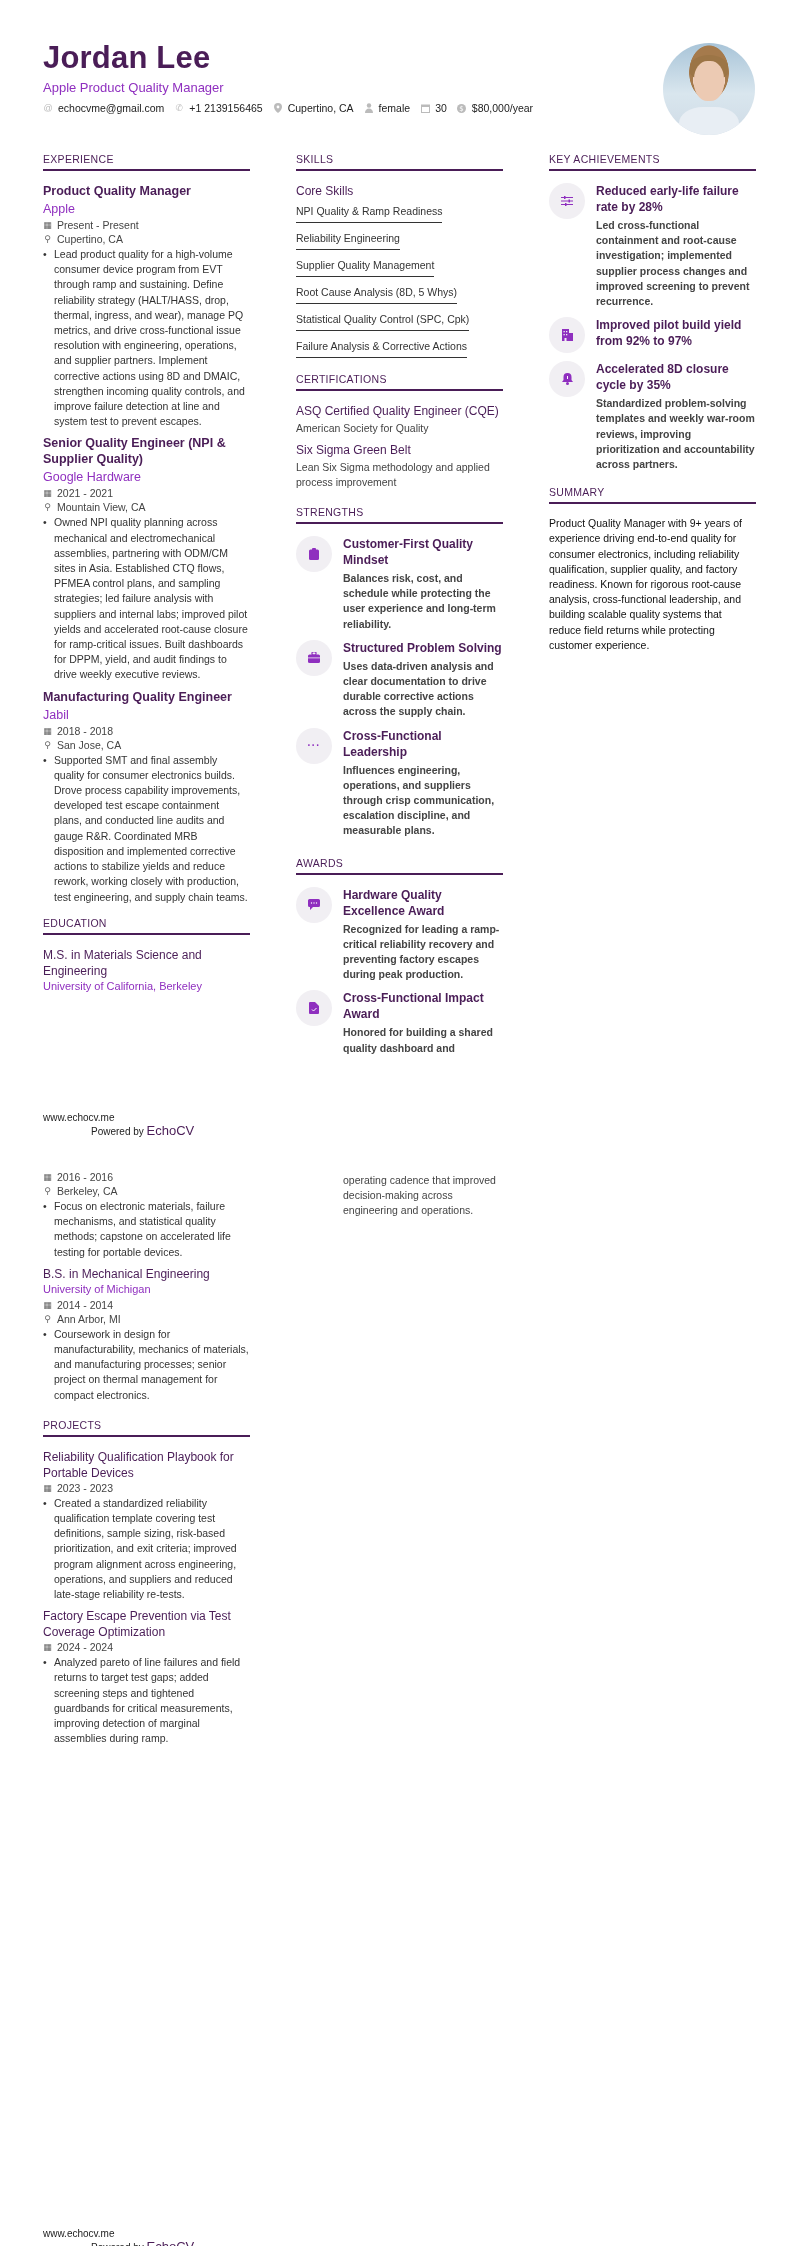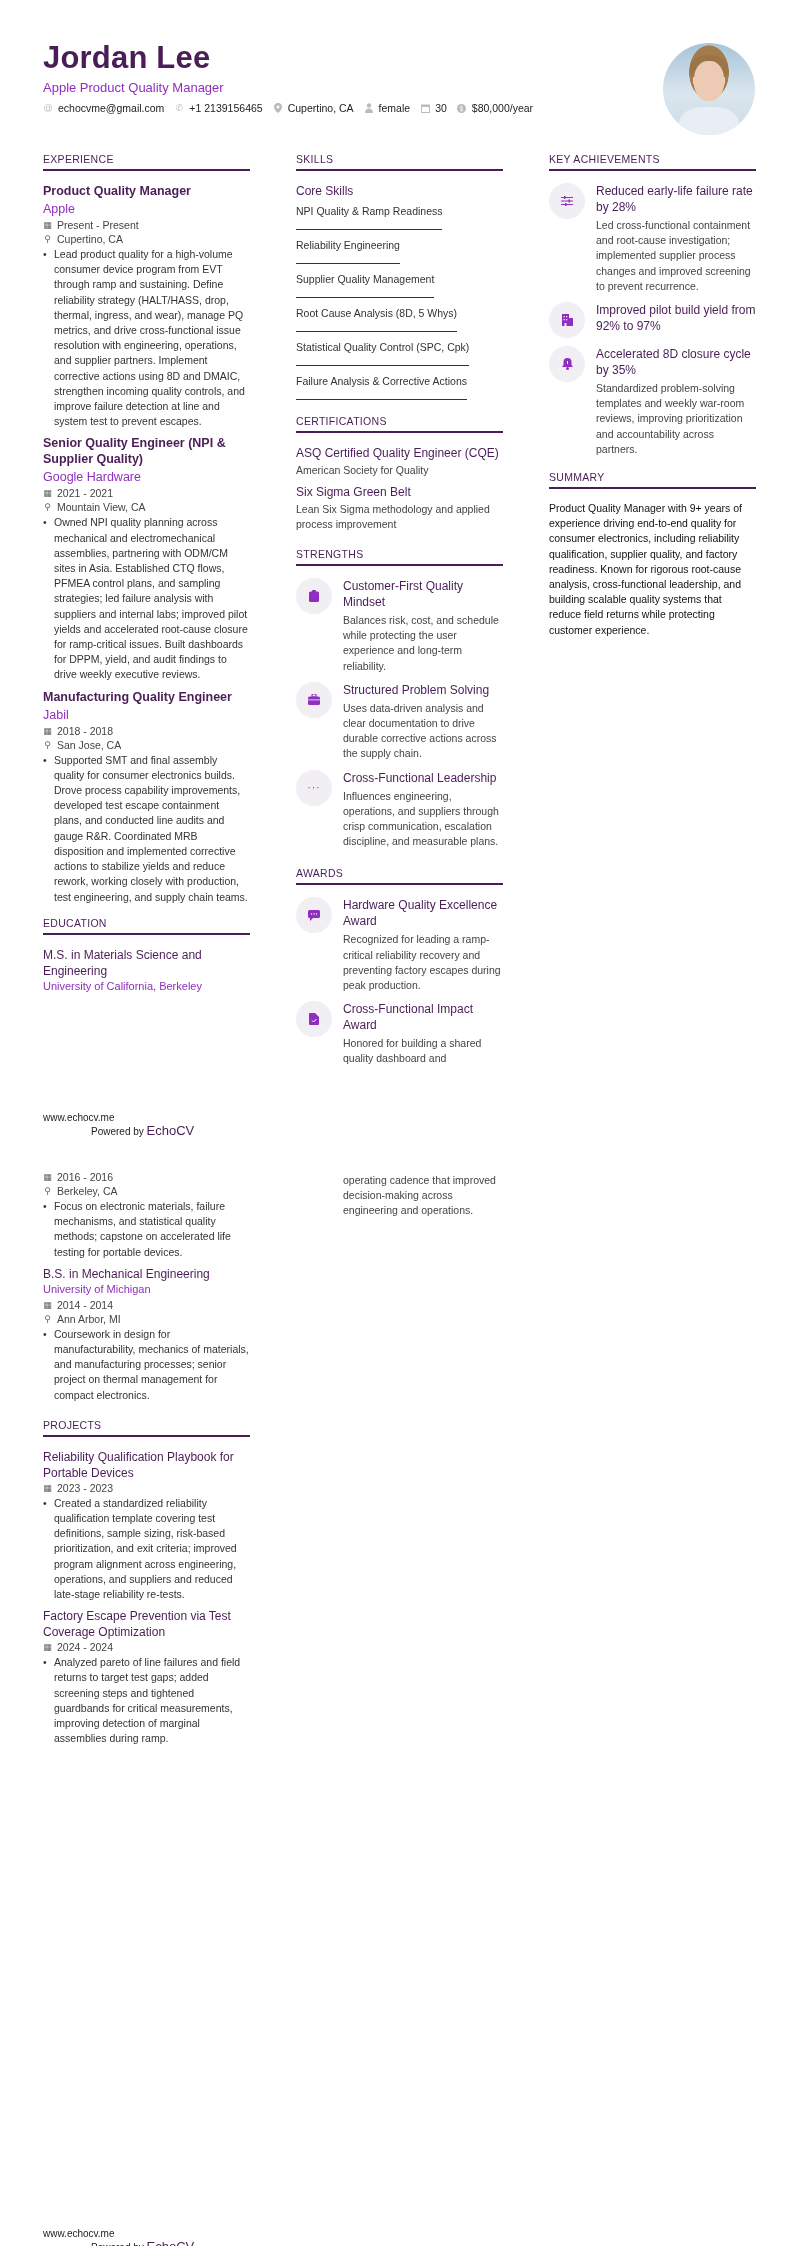--- a/index.html
+++ b/index.html
@@ -21,25 +21,25 @@
   .col { position: absolute; width: 207px; }
   .sec-title { font-size: 10.5px; color: #4a1d57; letter-spacing: 0.3px; padding-bottom: 3px; border-bottom: 2px solid #4a1d57; margin-bottom: 12px; line-height: 13px; }
   .job-title { font-size: 12.5px; font-weight: bold; color: #4a1d57; line-height: 16px; }
   .company { font-size: 12.5px; color: #8f2fbf; line-height: 18px; margin-top: 1px; }
   .meta { font-size: 10.5px; color: #444; line-height: 14px; display: flex; align-items: center; gap: 5px; }
   .meta .micon { width: 9px; color: #666; font-size: 9px; text-align: center; }
   .bullet { font-size: 10.5px; color: #333; line-height: 15.2px; display: flex; gap: 6px; margin-top: 1px; }
   .bullet .dot { flex: 0 0 5px; }
   .entry { margin-bottom: 6px; }
   .skill-head { font-size: 12px; color: #4a1d57; line-height: 16px; margin-bottom: 2px; }
-  .skill { display: inline-block; font-size: 10.5px; color: #333; line-height: 14px; padding: 3px 0 11px 0; border-bottom: 1px solid #333; margin-bottom: 5px; }
+  .skill { display: inline-block; font-size: 10.5px; color: #333; line-height: 14px; padding: 3px 0 4px 0; border-bottom: 1px solid #333; margin-bottom: 5px; }
   .skill-wrap { display: block; }
   .cert-title { font-size: 12px; color: #4a1d57; line-height: 16px; }
   .cert-sub { font-size: 10.5px; color: #444; line-height: 15px; margin-bottom: 6px; margin-top: 2px; }
-  .icon-item { display: flex; gap: 11px; margin-bottom: 8px; }
+  .icon-item { display: flex; gap: 11px; margin-bottom: 8px; font-weight: bold; }
   .icircle { flex: 0 0 36px; height: 36px; border-radius: 50%; background: #f1eff3; display: flex; align-items: center; justify-content: center; color: #8f2fbf; }
   .icontent { flex: 1; }
   .i-title { font-size: 12px; color: #4a1d57; line-height: 16px; }
   .i-desc { font-size: 10.5px; color: #444; line-height: 15.2px; margin-top: 3px; }
   .summary { font-size: 10.5px; color: #111; line-height: 15.2px; }
   .footer { position: absolute; left: 43px; width: 708px; display: flex; justify-content: space-between; align-items: baseline; font-size: 10px; color: #222; flex-direction: column; }
   .footer .brand { font-size: 13px; color: #4a1d57; }
   .powered { font-size: 10px; padding-left: 48px; }
   .edu-degree { font-size: 12px; color: #4a1d57; line-height: 16px; }
   .edu-school { font-size: 11px; color: #8f2fbf; line-height: 15px; margin-bottom: 1px; }

